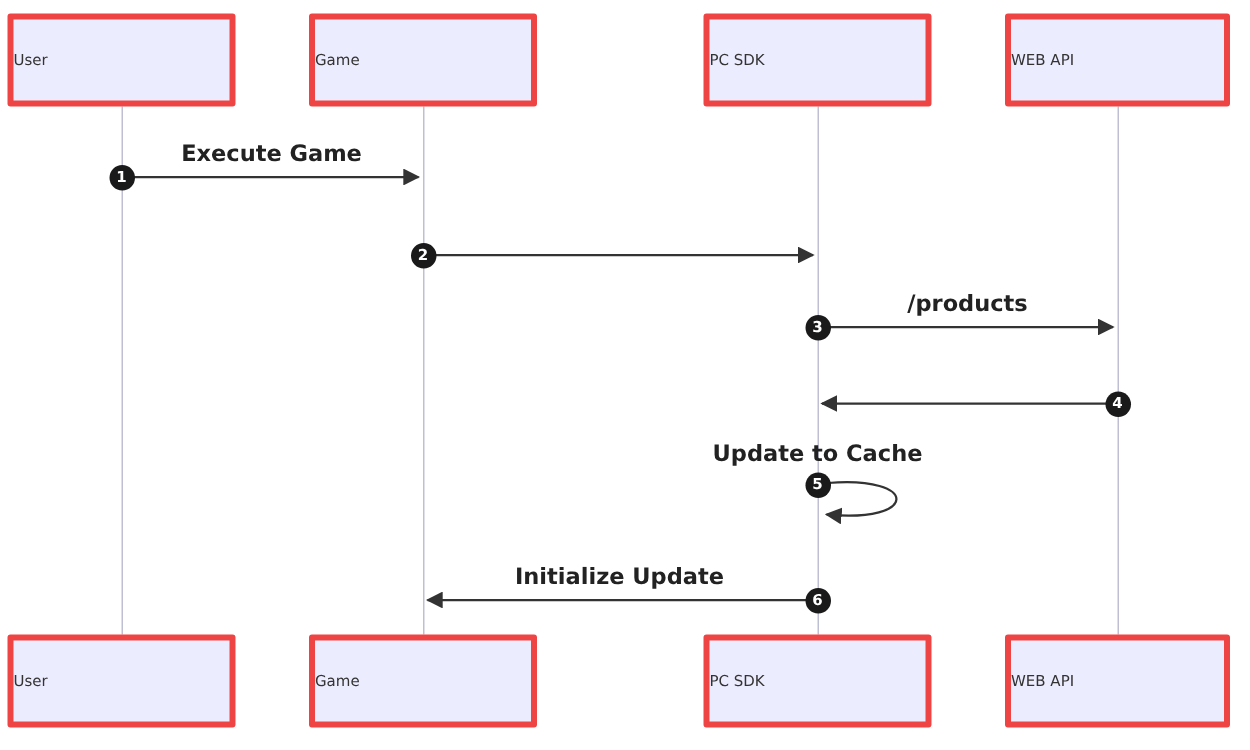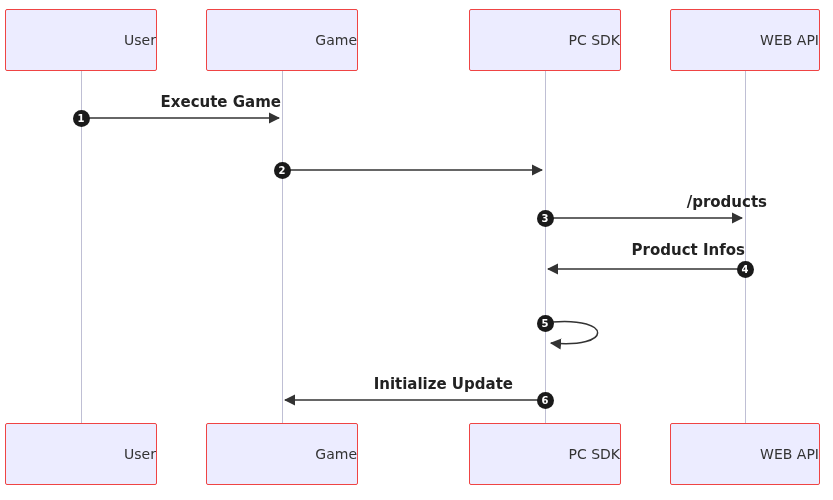--- a/index.html
+++ b/index.html
@@ -15,32 +15,32 @@
   }
   .lifeline{
     position:absolute;
     width:1px;top:71px;height:352px;
     background:#bfbfd4;
   }
   .actor-box{
     position:absolute;
     height:62px;width:152px;
     background:#ECECFF;
-    border:1px solid #ef4444;
+    border:4px solid #ef4444;
     border-radius:2px;
-    display:flex;align-items:center;justify-content:flex-end;
+    display:flex;align-items:center;justify-content:flex-start;
     box-sizing:border-box;
-    font-size:14px;color:#333333;
+    font-size:10px;color:#333333;
   }
   .actor-box.top{top:9px;}
   .actor-box.bottom{top:423px;}
   .msg-label{
     position:absolute;
     height:20px;line-height:20px;
-    text-align:right;
+    text-align:center;
     font-size:15px;font-weight:600;color:#222222;
     white-space:nowrap;
   }
   .seq-badge{
     position:absolute;
     width:17px;height:17px;
     background:#1a1a1a;color:#ffffff;
     border-radius:50%;
     display:flex;align-items:center;justify-content:center;
     font-size:10px;font-weight:bold;
@@ -91,22 +91,22 @@
     <span>Game</span>
   </div>
   <div class="actor-box bottom" style="left:469px">
     <span>PC SDK</span>
   </div>
   <div class="actor-box bottom" style="left:670px;width:150px">
     <span>WEB API</span>
   </div>
 
   <div class="msg-label" style="left:81px;width:200px;top:92px">Execute Game</div>
-  <div class="msg-label" style="left:567px;width:200px;top:192px">/products</div>
-  <div class="msg-label" style="left:545px;width:200px;top:240px">Product Infos</div>
+  <div class="msg-label" style="left:545px;width:200px;top:192px">/products</div>
+  <div class="msg-label" style="left:445px;width:200px;top:292px">Update to Cache</div>
   <div class="msg-label" style="left:313px;width:200px;top:374px">Initialize Update</div>
 
   <div class="seq-badge" style="left:72.5px;top:109.5px">1</div>
   <div class="seq-badge" style="left:273.5px;top:161.5px">2</div>
   <div class="seq-badge" style="left:536.5px;top:209.5px">3</div>
   <div class="seq-badge" style="left:736.5px;top:260.5px">4</div>
   <div class="seq-badge" style="left:536.5px;top:314.5px">5</div>
   <div class="seq-badge" style="left:536.5px;top:391.5px">6</div>
 
 </div>

